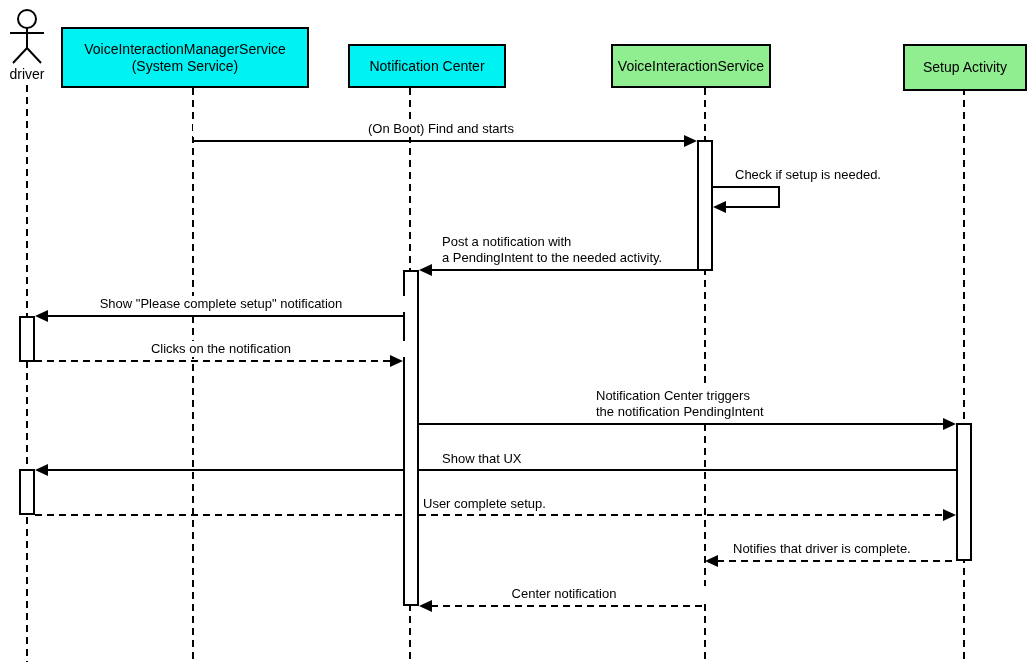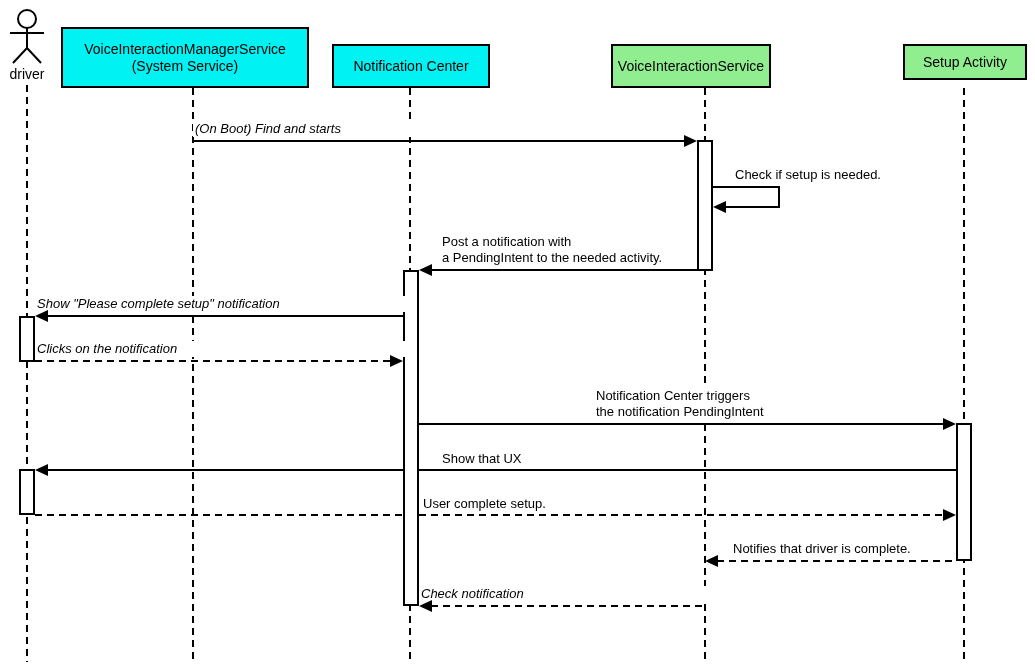--- a/index.html
+++ b/index.html
@@ -25,21 +25,21 @@
   .hline{position:absolute;height:2px;background:#000;z-index:1;}
   .hline.dashed{background:repeating-linear-gradient(to right,#000 0 7px,transparent 7px 12px);}
   .vline{position:absolute;width:2px;background:#000;z-index:1;}
   
   .arr{position:absolute;width:0;height:0;z-index:4;}
   .arr-r{border-top:6px solid transparent;border-bottom:6px solid transparent;border-left:13px solid #000;}
   .arr-l{border-top:6px solid transparent;border-bottom:6px solid transparent;border-right:13px solid #000;}
   
   .msg-label{position:absolute;font-size:13px;line-height:16px;white-space:pre-line;
     background:#fff;padding:0 2px;z-index:2;}
-  .msg-label.center{text-align:left;font-style:italic;}
+  .msg-label.center{text-align:center;}
   
   .actor-label{position:absolute;font-size:14px;text-align:center;z-index:2;}
   .actor-svg{position:absolute;z-index:2;}
 </style>
 </head>
 <body>
 
 <div class="diagram">
 
   <div class="lifeline" style="left:26px;top:85px;height:577px"></div>
@@ -52,23 +52,23 @@
     <circle cx="20" cy="11" r="9" fill="none" stroke="#000" stroke-width="2"></circle>
     <line x1="20" y1="20" x2="20" y2="40" stroke="#000" stroke-width="2"></line>
     <line x1="3" y1="25" x2="37" y2="25" stroke="#000" stroke-width="2"></line>
     <line x1="20" y1="40" x2="6" y2="55" stroke="#000" stroke-width="2"></line>
     <line x1="20" y1="40" x2="34" y2="55" stroke="#000" stroke-width="2"></line>
   </svg>
   <div class="actor-label" style="left:0px;top:66px;width:54px">driver</div>
 
   <div class="head" style="left: 61px; top: 27px; width: 248px; height: 61px; background-color: rgb(0, 242, 242);">VoiceInteractionManagerService
 (System Service)</div>
-  <div class="head" style="left: 332px; top: 44px; width: 158px; height: 44px; background-color: rgb(0, 242, 242);">Notification Center</div>
+  <div class="head" style="left: 348px; top: 44px; width: 158px; height: 44px; background-color: rgb(0, 242, 242);">Notification Center</div>
   <div class="head" style="left: 611px; top: 44px; width: 160px; height: 44px; background-color: rgb(144, 238, 144);">VoiceInteractionService</div>
-  <div class="head" style="left: 903px; top: 44px; width: 124px; height: 36px; background-color: rgb(144, 238, 144);">Setup Activity</div>
+  <div class="head" style="left: 903px; top: 44px; width: 124px; height: 47px; background-color: rgb(144, 238, 144);">Setup Activity</div>
 
   <div class="activation" style="left:697px;top:140px;height:131px"></div>
   <div class="activation" style="left:403px;top:270px;height:336px"></div>
   <div class="activation" style="left:19px;top:316px;height:46px"></div>
   <div class="activation" style="left:19px;top:469px;height:46px"></div>
   <div class="activation" style="left:956px;top:423px;height:138px"></div>
 
   <div>
     <div class="msg-label center" style="left:193px;top:121px;width:492px">(On Boot) Find and starts</div>
     <div class="hline" style="left:193px;top:140px;width:492px"></div>
@@ -121,18 +121,18 @@
     <div class="arr arr-r" style="left:943px;top:509px"></div>
   </div>
 
   <div>
     <div class="msg-label" style="left:731px;top:541px">Notifies that driver is complete.</div>
     <div class="hline dashed" style="left:717px;top:560px;width:239px"></div>
     <div class="arr arr-l" style="left:705px;top:555px"></div>
   </div>
 
   <div>
-    <div class="msg-label center" style="left:419px;top:586px;width:286px">Check notification</div>
+    <div class="msg-label center" style="left:419px;top:586px;width:286px">Center notification</div>
     <div class="hline dashed" style="left:431px;top:605px;width:274px"></div>
     <div class="arr arr-l" style="left:419px;top:600px"></div>
   </div>
 
 </div>
 
 </body></html>

